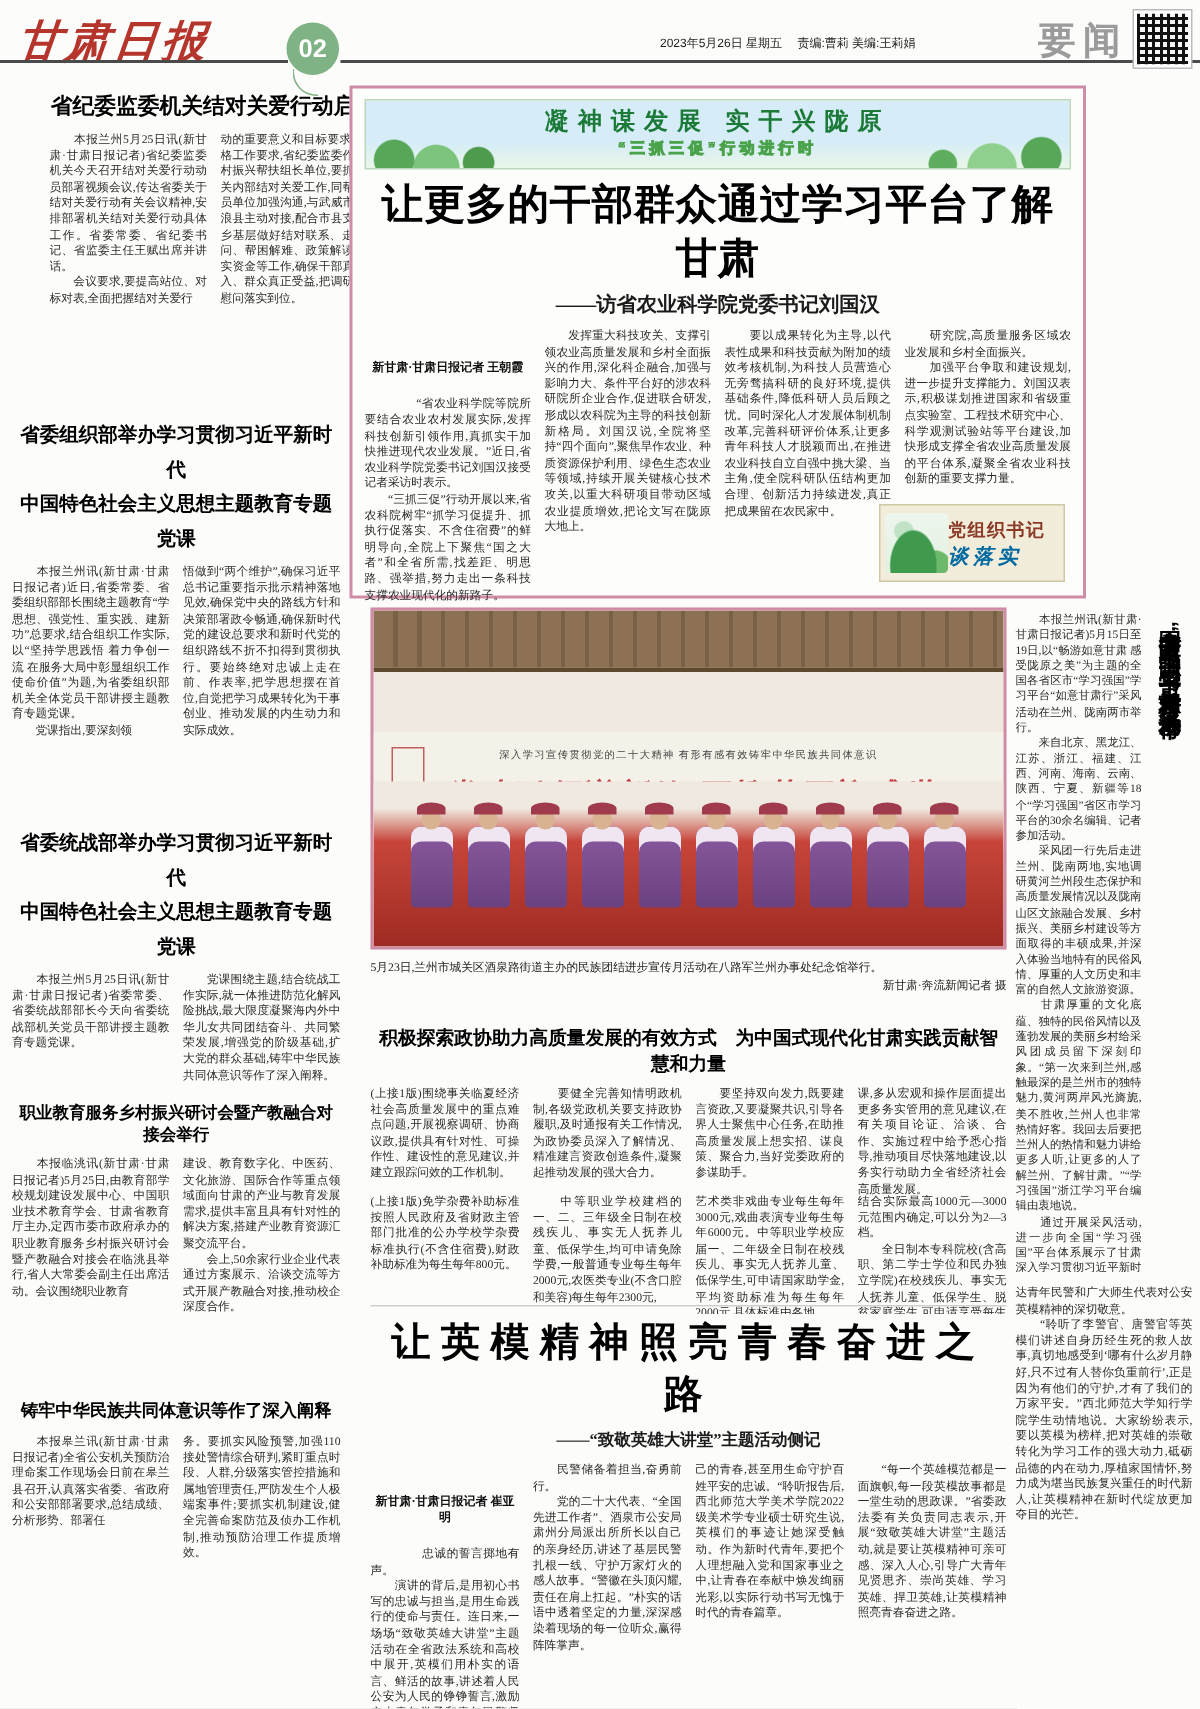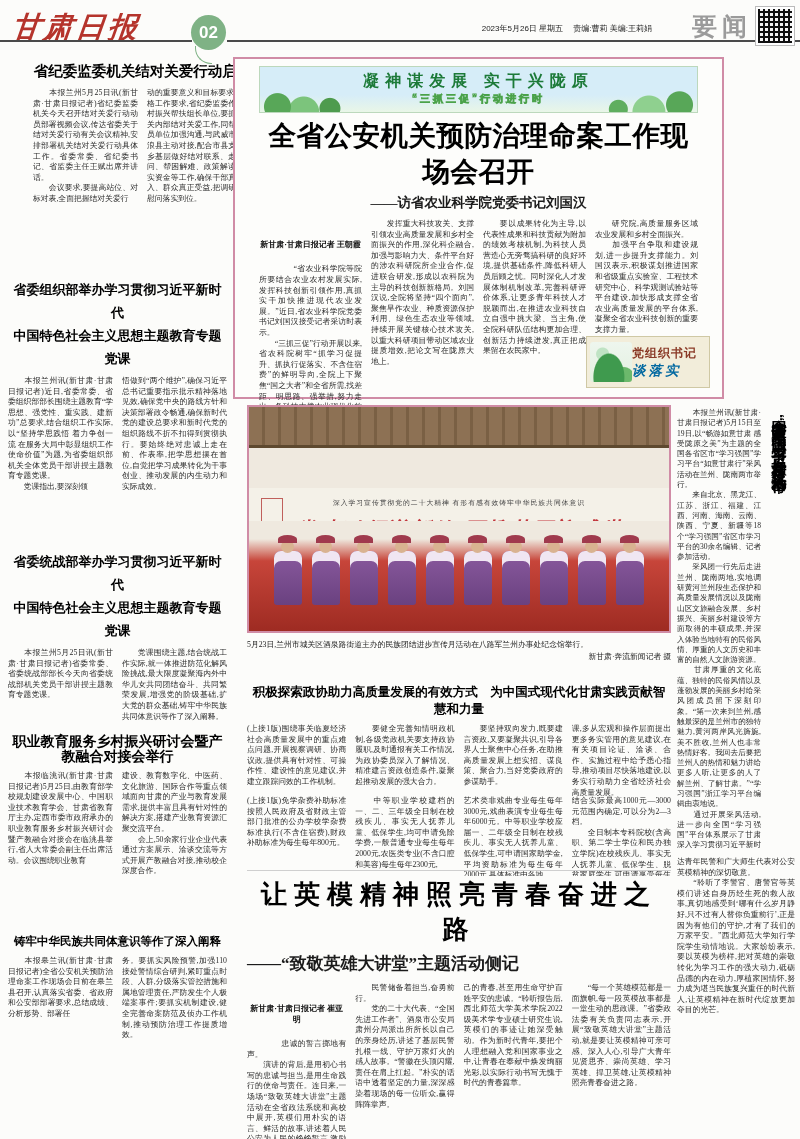--- a/index.html
+++ b/index.html
@@ -9,21 +9,21 @@
   .masthead{position:absolute;left:12px;top:8px;font-size:29px;font-weight:bold;
         color:#b5342c;font-style:italic;letter-spacing:3px;transform:skewX(-6deg);}
   .rule-left{position:absolute;left:0;top:40px;width:192px;height:2px;background:#4a4a4a;}
   .rule-right{position:absolute;left:227px;top:40px;width:573px;height:2px;background:#4a4a4a;}
   .page-circle{position:absolute;left:191px;top:15px;width:35px;height:35px;border-radius:50%;
         background:#7fb285;color:#fff;font-family:"Liberation Sans",sans-serif;font-weight:bold;
         font-size:17px;display:flex;align-items:center;justify-content:center;}
   .page-circle::after{content:"";position:absolute;left:4px;top:31px;width:16px;height:17px;
         border-left:1.5px solid #7fb285;border-bottom:1.5px solid #7fb285;border-bottom-left-radius:16px;}
   .dateline{position:absolute;right:148px;top:23px;width:220px;font-size:8px;color:#222;
-        text-align:right;font-family:"Liberation Sans",sans-serif;}
+        font-family:"Liberation Sans",sans-serif;}
   .dateline span{margin-left:8px;}
   .section-label{position:absolute;right:48px;top:10px;font-size:25px;font-weight:bold;
         color:#9b9b9b;letter-spacing:5px;font-family:"Liberation Sans",sans-serif;}
   .qr{position:absolute;right:6px;top:7px;width:34px;height:34px;background:
         repeating-linear-gradient(0deg,#111 0 2px,transparent 2px 5px),
         repeating-linear-gradient(90deg,#111 0 2px,#f5f5f5 2px 5px);
         border:2px solid #fff;outline:1px solid #bbb;}
   
   .cols{display:flex;gap:9px;}
   .col{flex:1;font-size:7.8px;line-height:10.6px;text-align:justify;white-space:pre-wrap;
@@ -32,27 +32,27 @@
   
   .article{position:absolute;left:8px;width:219px;}
   .a-title{font-family:"Liberation Sans",sans-serif;font-weight:bold;color:#000;
         text-align:center;margin:0 0 6px 0;}
   #a1{top:60px;margin-left:25px;} #a1 .a-title{font-size:14.5px;line-height:22px;}
   #a1 .col{height:172px;}
   #a2{top:278px;} #a2 .a-title{font-size:13px;line-height:23px;}
   #a2 .col{height:192px;}
   #a3{top:550px;} #a3 .a-title{font-size:13px;line-height:23px;}
   #a3 .col{height:120px;}
-  #a4{top:735px;} #a4 .a-title{font-size:14px;line-height:15px;font-family:Liberation Mono, monospace;}
+  #a4{top:735px;} #a4 .a-title{font-size:11px;line-height:15px;}
   #a4 .col{height:168px;}
   #a5{top:932px;} #a5 .a-title{font-size:11.5px;line-height:18px;}
   #a5 .col{height:168px;}
   
   .main-box{position:absolute;left:233px;top:57px;width:491px;height:342px;
-        border:2px solid #d08ca6;box-sizing:border-box;padding:7px 24px;background:#fdfdfb;}
+        border:2px solid #d08ca6;box-sizing:border-box;padding:7px 8px;background:#fdfdfb;}
   .banner{height:47px;border:1px solid #bcd8bc;box-sizing:border-box;text-align:center;
         background:
           radial-gradient(circle at 4% 88%, #58a758 0 13px, transparent 14px),
           radial-gradient(circle at 10% 100%, #7cc47c 0 15px, transparent 16px),
           radial-gradient(circle at 16% 92%, #4e9b4e 0 10px, transparent 11px),
           radial-gradient(circle at 96% 84%, #58a758 0 13px, transparent 14px),
           radial-gradient(circle at 89% 100%, #8fd08f 0 16px, transparent 17px),
           radial-gradient(circle at 82% 94%, #5fae5f 0 9px, transparent 10px),
           linear-gradient(#d6edf8 0 62%, #e9f6e7);}
   .banner-l1{font-family:"Liberation Sans",sans-serif;font-weight:bold;font-size:16px;
@@ -104,21 +104,21 @@
   .mid1{position:absolute;left:247px;top:684px;width:424px;}
   .mid1 .m-title{font-family:"Liberation Sans",sans-serif;font-weight:bold;font-size:12.5px;
         text-align:center;margin-bottom:6px;color:#000;}
   .mid1 .col{height:76px;}
   .mid2{position:absolute;left:247px;top:796px;width:424px;}
   .mid2 .col{height:80px;}
   
   .bottom{position:absolute;left:247px;top:870px;width:424px;border-top:1px solid #cfcfcf;padding-top:6px;}
   .b-headline{font-family:"Liberation Sans",sans-serif;font-weight:bold;font-size:26px;
         letter-spacing:7px;text-align:center;color:#000;}
-  .b-sub{font-size:17px;font-weight:bold;margin:5px 0 8px 0;}
+  .b-sub{font-size:11px;font-weight:bold;text-align:center;margin:5px 0 8px 0;}
   .bottom .col{height:192px;}
   .b-col5{position:absolute;left:677px;top:857px;width:118px;font-size:7.8px;line-height:10.6px;
         text-align:justify;white-space:pre-wrap;height:274px;overflow:hidden;color:#2a2a2a;}
   
   .right-art{position:absolute;left:677px;top:408px;width:118px;height:440px;display:flex;gap:6px;}
   .right-art .r-body{width:84px;font-size:7.6px;line-height:10.3px;text-align:justify;
         white-space:pre-wrap;overflow:hidden;color:#2a2a2a;}
   .r-headline{width:24px;writing-mode:vertical-rl;font-family:"Liberation Sans",sans-serif;
         font-weight:bold;font-size:15px;line-height:24px;letter-spacing:1px;color:#000;
         height:440px;overflow:hidden;}
@@ -184,21 +184,21 @@
       <div class="col">　　本报皋兰讯(新甘肃·甘肃日报记者)全省公安机关预防治理命案工作现场会日前在皋兰县召开,认真落实省委、省政府和公安部部署要求,总结成绩、分析形势、部署任</div>
       <div class="col">务。要抓实风险预警,加强110接处警情综合研判,紧盯重点时段、人群,分级落实管控措施和属地管理责任,严防发生个人极端案事件;要抓实机制建设,健全完善命案防范及侦办工作机制,推动预防治理工作提质增效。</div>
     </div>
   </div>
 
   <div class="main-box">
     <div class="banner">
       <div class="banner-l1">凝神谋发展  实干兴陇原</div>
       <div class="banner-l2">“三抓三促”行动进行时</div>
     </div>
-    <div class="main-headline">全省公安机关预防治理命案工作现场会召开</div>
+    <div class="main-headline">让更多的干部群众通过学习平台了解甘肃</div>
     <div class="main-sub">——访省农业科学院党委书记刘国汉</div>
     <div class="cols">
       <div class="col">
         <div class="byline">新甘肃·甘肃日报记者 王朝霞</div>
         <span>　　“省农业科学院等院所要结合农业农村发展实际,发挥科技创新引领作用,真抓实干加快推进现代农业发展。”近日,省农业科学院党委书记刘国汉接受记者采访时表示。
 　　“三抓三促”行动开展以来,省农科院树牢“抓学习促提升、抓执行促落实、不含住宿费”的鲜明导向,全院上下聚焦“国之大者”和全省所需,找差距、明思路、强举措,努力走出一条科技支撑农业现代化的新路子。</span>
       </div>
       <div class="col">　　发挥重大科技攻关、支撑引领农业高质量发展和乡村全面振兴的作用,深化科企融合,加强与影响力大、条件平台好的涉农科研院所企业合作,促进联合研发,形成以农科院为主导的科技创新新格局。刘国汉说,全院将坚持“四个面向”,聚焦旱作农业、种质资源保护利用、绿色生态农业等领域,持续开展关键核心技术攻关,以重大科研项目带动区域农业提质增效,把论文写在陇原大地上。</div>
       <div class="col">　　要以成果转化为主导,以代表性成果和科技贡献为附加的绩效考核机制,为科技人员营造心无旁骛搞科研的良好环境,提供基础条件,降低科研人员后顾之忧。同时深化人才发展体制机制改革,完善科研评价体系,让更多青年科技人才脱颖而出,在推进农业科技自立自强中挑大梁、当主角,使全院科研队伍结构更加合理、创新活力持续迸发,真正把成果留在农民家中。</div>
       <div class="col short">　　研究院,高质量服务区域农业发展和乡村全面振兴。

